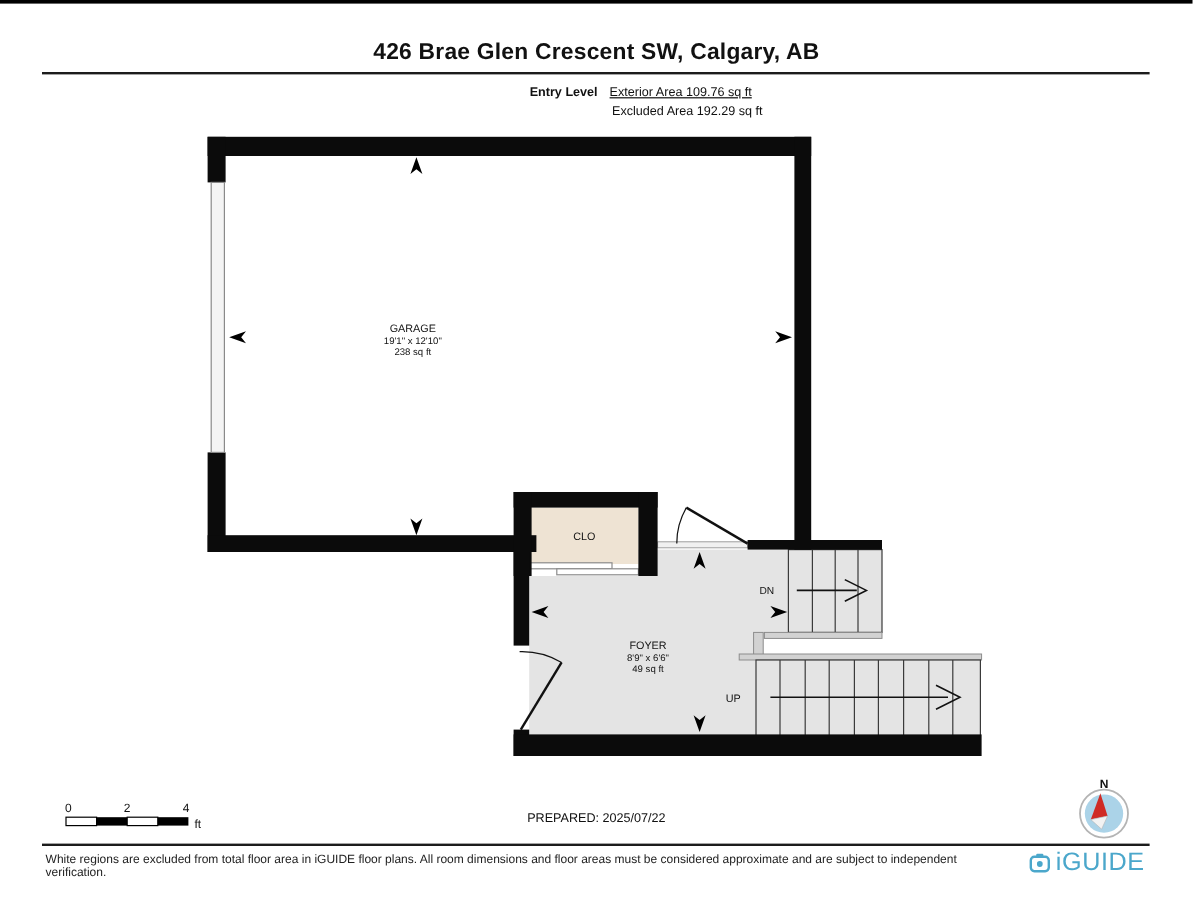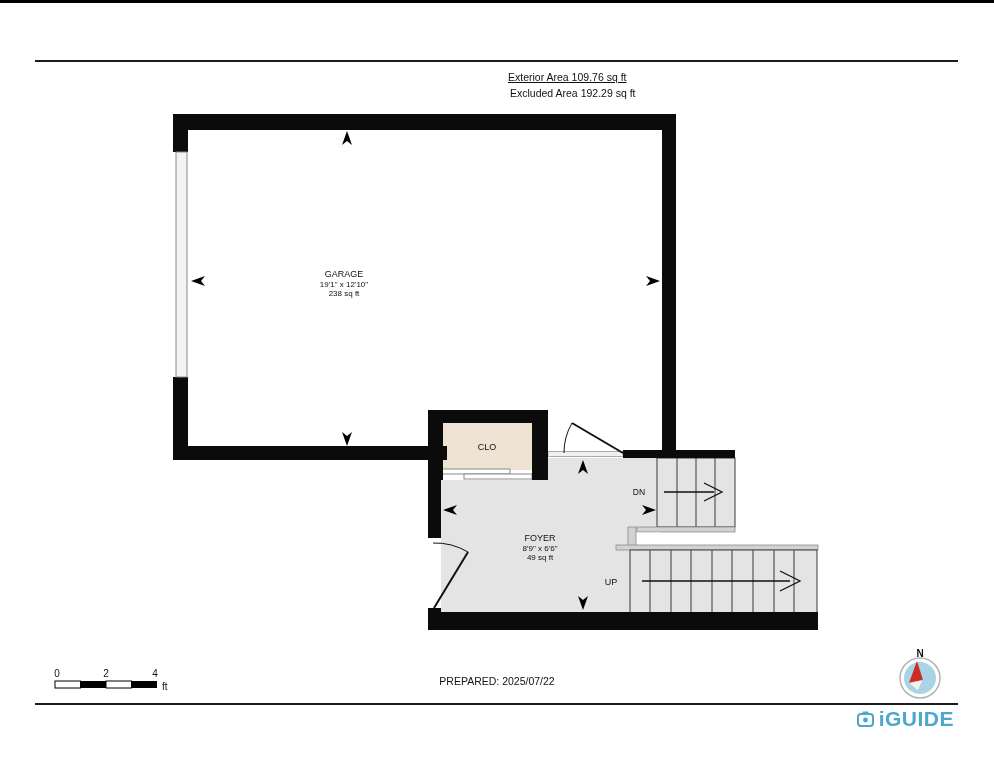--- a/index.html
+++ b/index.html
@@ -10,31 +10,33 @@
          font-size:19px;font-weight:bold;letter-spacing:.2px;}
   .hrule{position:absolute;left:35px;width:923px;height:2px;background:#1c1c1c;}
   .rule-top{top:60px;} .rule-bottom{top:703px;}
   .level-label{position:absolute;top:71px;left:0;width:498px;text-align:right;
                font-size:10.5px;font-weight:bold;}
   .area-line1{position:absolute;top:71px;left:508px;font-size:10.5px;text-decoration:underline;}
   .area-line2{position:absolute;top:87px;left:510px;font-size:10.5px;}
   .plan-svg{position:absolute;top:100px;left:0;}
   .disclaimer{position:absolute;top:711px;left:38px;width:770px;font-size:10px;color:#222;}
   .brand{position:absolute;top:707px;right:40px;display:flex;align-items:center;gap:4px;
-         color:#4ba7cb;font-size:21px;font-weight:bold;letter-spacing:.5px;}
+         color:#4ba7cb;font-size:21px;font-weight:normal;letter-spacing:.5px;}
   svg text{font-family:"Liberation Sans",sans-serif;fill:#111;}
 </style>
 </head>
 <body>
 
 <div id="screen">
 
   <div class="topbar"></div>
+  <div class="title">426 Brae Glen Crescent SW, Calgary, AB</div>
   <div class="hrule rule-top"></div>
 
+  <div class="level-label">Entry Level</div>
   <div class="area-line1">Exterior Area 109.76 sq ft</div>
   <div class="area-line2">Excluded Area 192.29 sq ft</div>
 
   <svg class="plan-svg" width="994" height="606" viewBox="0 100 994 606" xmlns="http://www.w3.org/2000/svg">
 
     <g>
       <rect x="441" y="458" width="216" height="155" fill="#e4e4e4"></rect>
     </g>
 
     <g>
@@ -131,20 +133,21 @@
     <g>
       <text x="920" y="657" font-size="10" font-weight="bold" text-anchor="middle">N</text>
       <circle cx="920" cy="678" r="20" fill="#ffffff" stroke="#b4b4b4" stroke-width="1.5"></circle>
       <circle cx="920" cy="678" r="16" fill="#abd3e8"></circle>
       <polygon points="917,661 909,683 923,680" fill="#cf2b25"></polygon>
       <polygon points="909,683 923,680 918,691" fill="#f2f2f2" stroke="#b4b4b4" stroke-width="0.5"></polygon>
     </g>
   </svg>
 
   <div class="hrule rule-bottom"></div>
+  <div class="disclaimer">White regions are excluded from total floor area in iGUIDE floor plans. All room dimensions and floor areas must be considered approximate and are subject to independent verification.</div>
 
   <div class="brand">
     <svg width="19" height="18" viewBox="0 0 19 18">
       <rect x="2" y="4" width="15" height="12" rx="3" fill="none" stroke="#4ba7cb" stroke-width="2"></rect>
       <rect x="6.5" y="1.5" width="6" height="3.5" rx="1" fill="#4ba7cb"></rect>
       <circle cx="9.5" cy="10" r="2.4" fill="#4ba7cb"></circle>
     </svg>
     <span>iGUIDE</span>
   </div>
 

